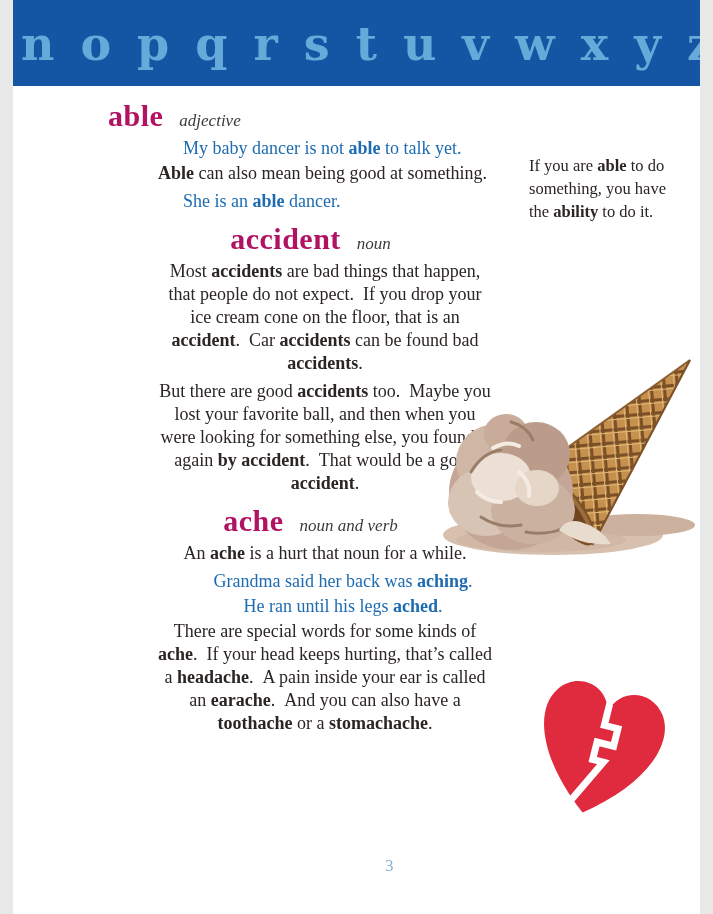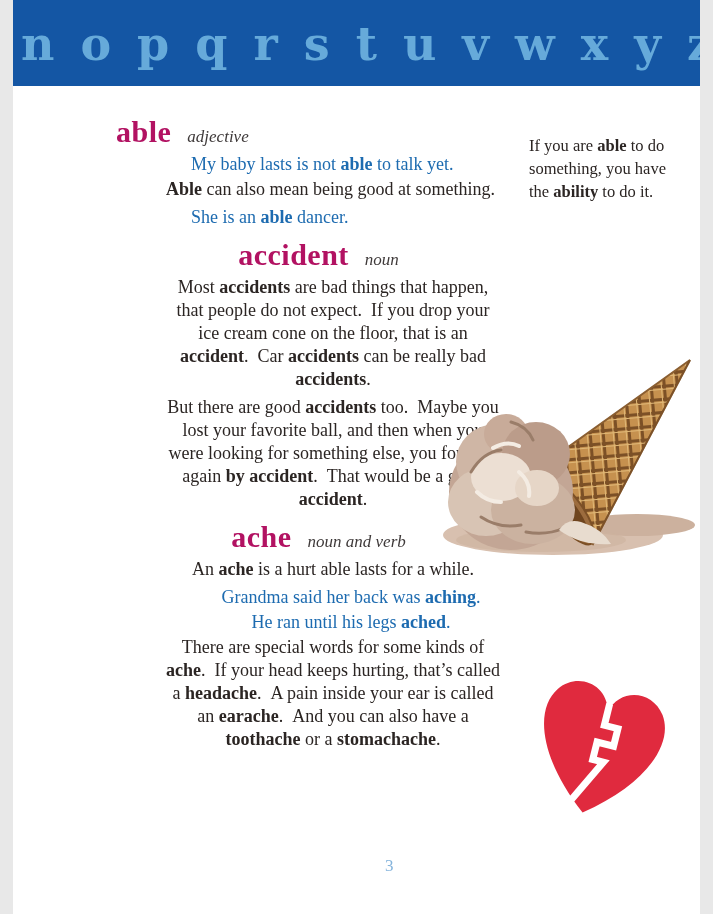--- a/index.html
+++ b/index.html
@@ -9,41 +9,41 @@
     margin:0 auto; overflow:hidden;
   }
   .alphabet-bar {
     position:absolute; top:0; left:0; width:713px; height:86px;
     background:#1456a4; display:flex; align-items:center; justify-content:center;
   }
   .alphabet-bar span {
     color:#66aada; font-weight:bold; font-size:46px; letter-spacing:5px;
     font-family:"DejaVu Serif","Liberation Serif",serif; padding-top:2px;
   }
-  .content { position:absolute; top:86px; left:8px; width:500px; padding-top:32px; }
+  .content { position:absolute; top:86px; left:0; width:500px; padding-top:16px; }
   .entry-heading { line-height:28px; margin:0 0 2px 95px; }
   .headword {
     font-weight:bold; font-size:30px; color:#b21262; letter-spacing:0.5px;
   }
   .pos {
     font-style:italic; font-weight:normal; font-size:17px; color:#3f3a3a; margin-left:10px;
   }
   .def {
     margin:0 0 5px 145px; width:334px; font-size:18px; line-height:23px;
     color:#2b2523;
   }
   .example {
     margin:0 0 2px 170px; width:320px; font-size:18px; line-height:23px;
     color:#1d6bb0;
   }
   .example + .def { margin-top:0; }
   .entry + .entry { margin-top:12px;text-align:center; }
   .b { font-weight:bold; }
   .side-note {
-    position:absolute; left:516px; top:134px; width:152px;
+    position:absolute; left:516px; top:154px; width:152px;
     font-size:16.5px; line-height:23px; color:#2b2523;
   }
   .illustration { position:absolute; }
   #icecream { left:428px; top:352px; }
   #heart { left:505px; top:663px; }
   .page-number {
     position:absolute; left:372px; top:856px; color:#85b4dc; font-size:17px;
   }
 </style>
 </head>
@@ -55,40 +55,40 @@
     <span>n o p q r s t u v w x y z</span>
   </header>
 
   <main class="content">
 
     <section class="entry">
       <h2 class="entry-heading">
         <span class="headword">able</span>
         <span class="pos">adjective</span>
       </h2>
-      <p class="example"><span>My baby lasts is not </span><span class="b">able</span><span> to talk yet.</span></p>
+      <p class="example"><span>My baby dancer is not </span><span class="b">able</span><span> to talk yet.</span></p>
       <p class="def"><span class="b">Able</span><span> can also mean being good at something.</span></p>
       <p class="example"><span>She is an </span><span class="b">able</span><span> dancer.</span></p>
     </section>
 
     <section class="entry">
       <h2 class="entry-heading">
         <span class="headword">accident</span>
         <span class="pos">noun</span>
       </h2>
-      <p class="def"><span>Most </span><span class="b">accidents</span><span> are bad things that happen, that people do not expect. If you drop your ice cream cone on the floor, that is an </span><span class="b">accident</span><span>. Car </span><span class="b">accidents</span><span> can be really bad </span><span class="b">accidents</span><span>.</span></p>
+      <p class="def"><span>Most </span><span class="b">accidents</span><span> are bad things that happen, that people do not expect. If you drop your ice cream cone on the floor, that is an </span><span class="b">accident</span><span>. Car </span><span class="b">accidents</span><span> can be found bad </span><span class="b">accidents</span><span>.</span></p>
       <p class="def"><span>But there are good </span><span class="b">accidents</span><span> too. Maybe you lost your favorite ball, and then when you were looking for something else, you found it again </span><span class="b">by accident</span><span>. That would be a good </span><span class="b">accident</span><span>.</span></p>
     </section>
 
     <section class="entry">
       <h2 class="entry-heading">
         <span class="headword">ache</span>
         <span class="pos">noun and verb</span>
       </h2>
-      <p class="def"><span>An </span><span class="b">ache</span><span> is a hurt able lasts for a while.</span></p>
+      <p class="def"><span>An </span><span class="b">ache</span><span> is a hurt that noun for a while.</span></p>
       <p class="example"><span>Grandma said her back was </span><span class="b">aching</span><span>.</span></p>
       <p class="example"><span>He ran until his legs </span><span class="b">ached</span><span>.</span></p>
       <p class="def"><span>There are special words for some kinds of </span><span class="b">ache</span><span>. If your head keeps hurting, that’s called a </span><span class="b">headache</span><span>. A pain inside your ear is called an </span><span class="b">earache</span><span>. And you can also have a </span><span class="b">toothache</span><span> or a </span><span class="b">stomachache</span><span>.</span></p>
     </section>
 
   </main>
 
   <aside class="side-note"><span>If you are </span><span class="b">able</span><span> to do something, you have the </span><span class="b">ability</span><span> to do it.</span></aside>
 
   <svg id="icecream" class="illustration" width="265" height="210" viewBox="0 0 265 210">

